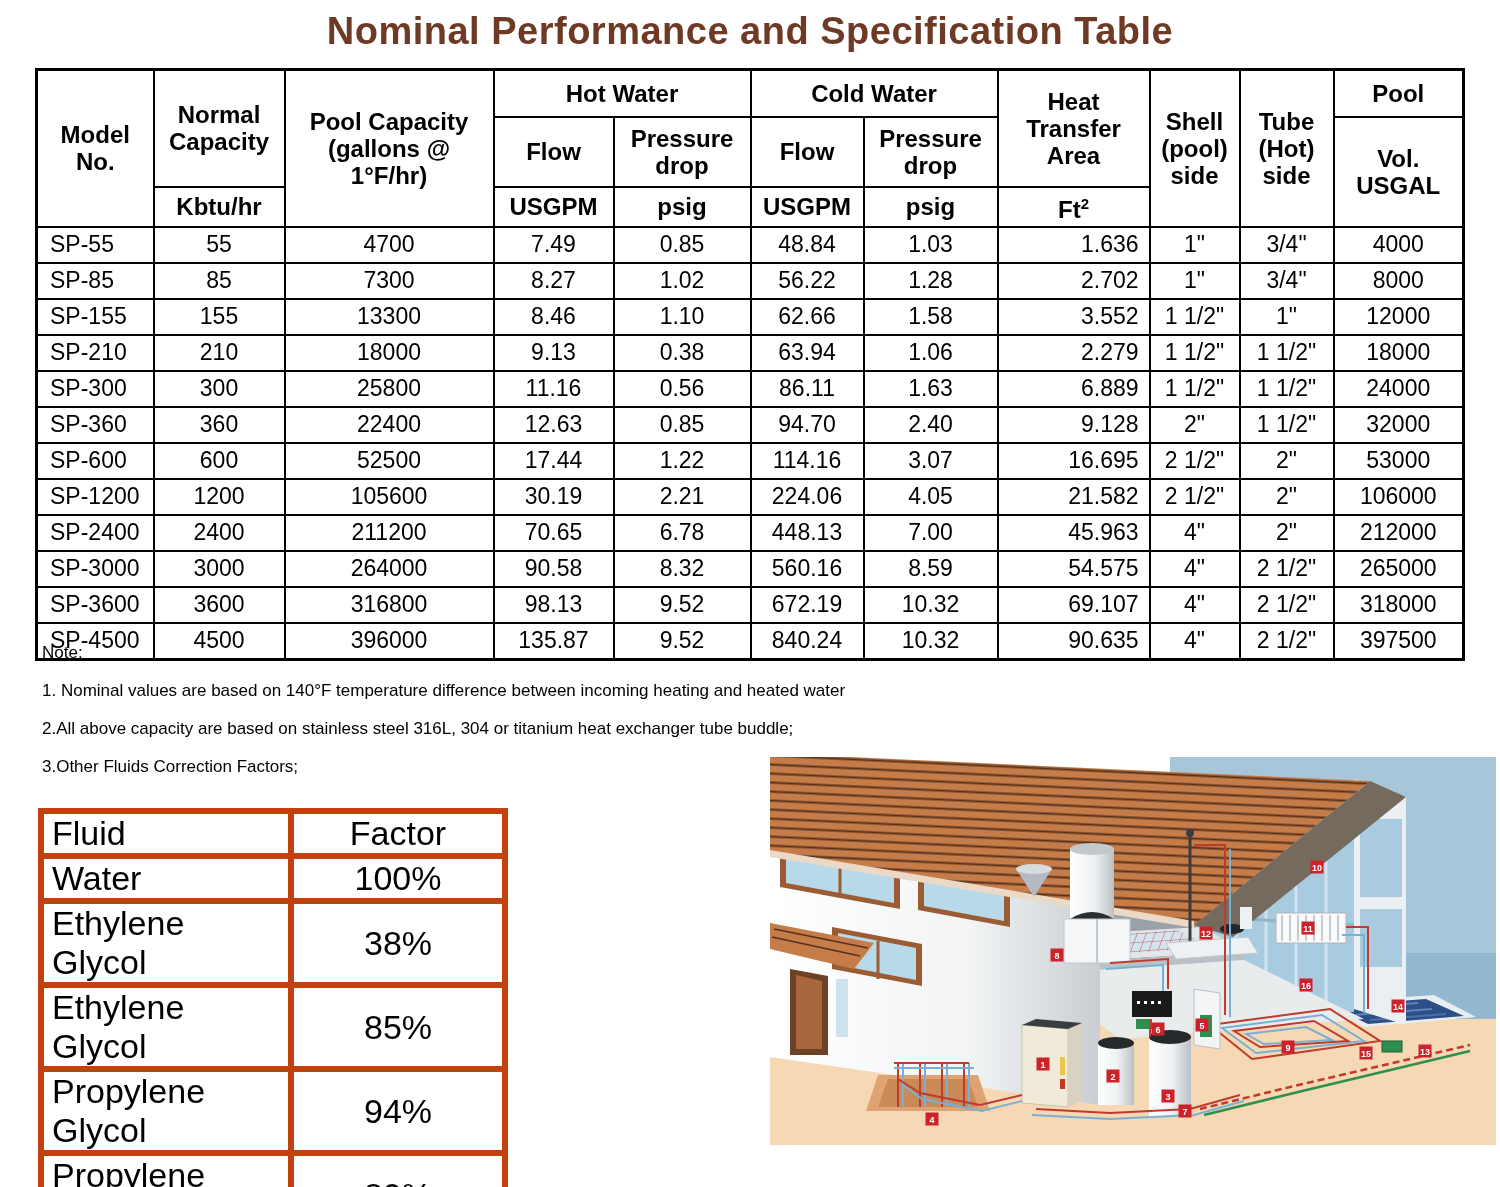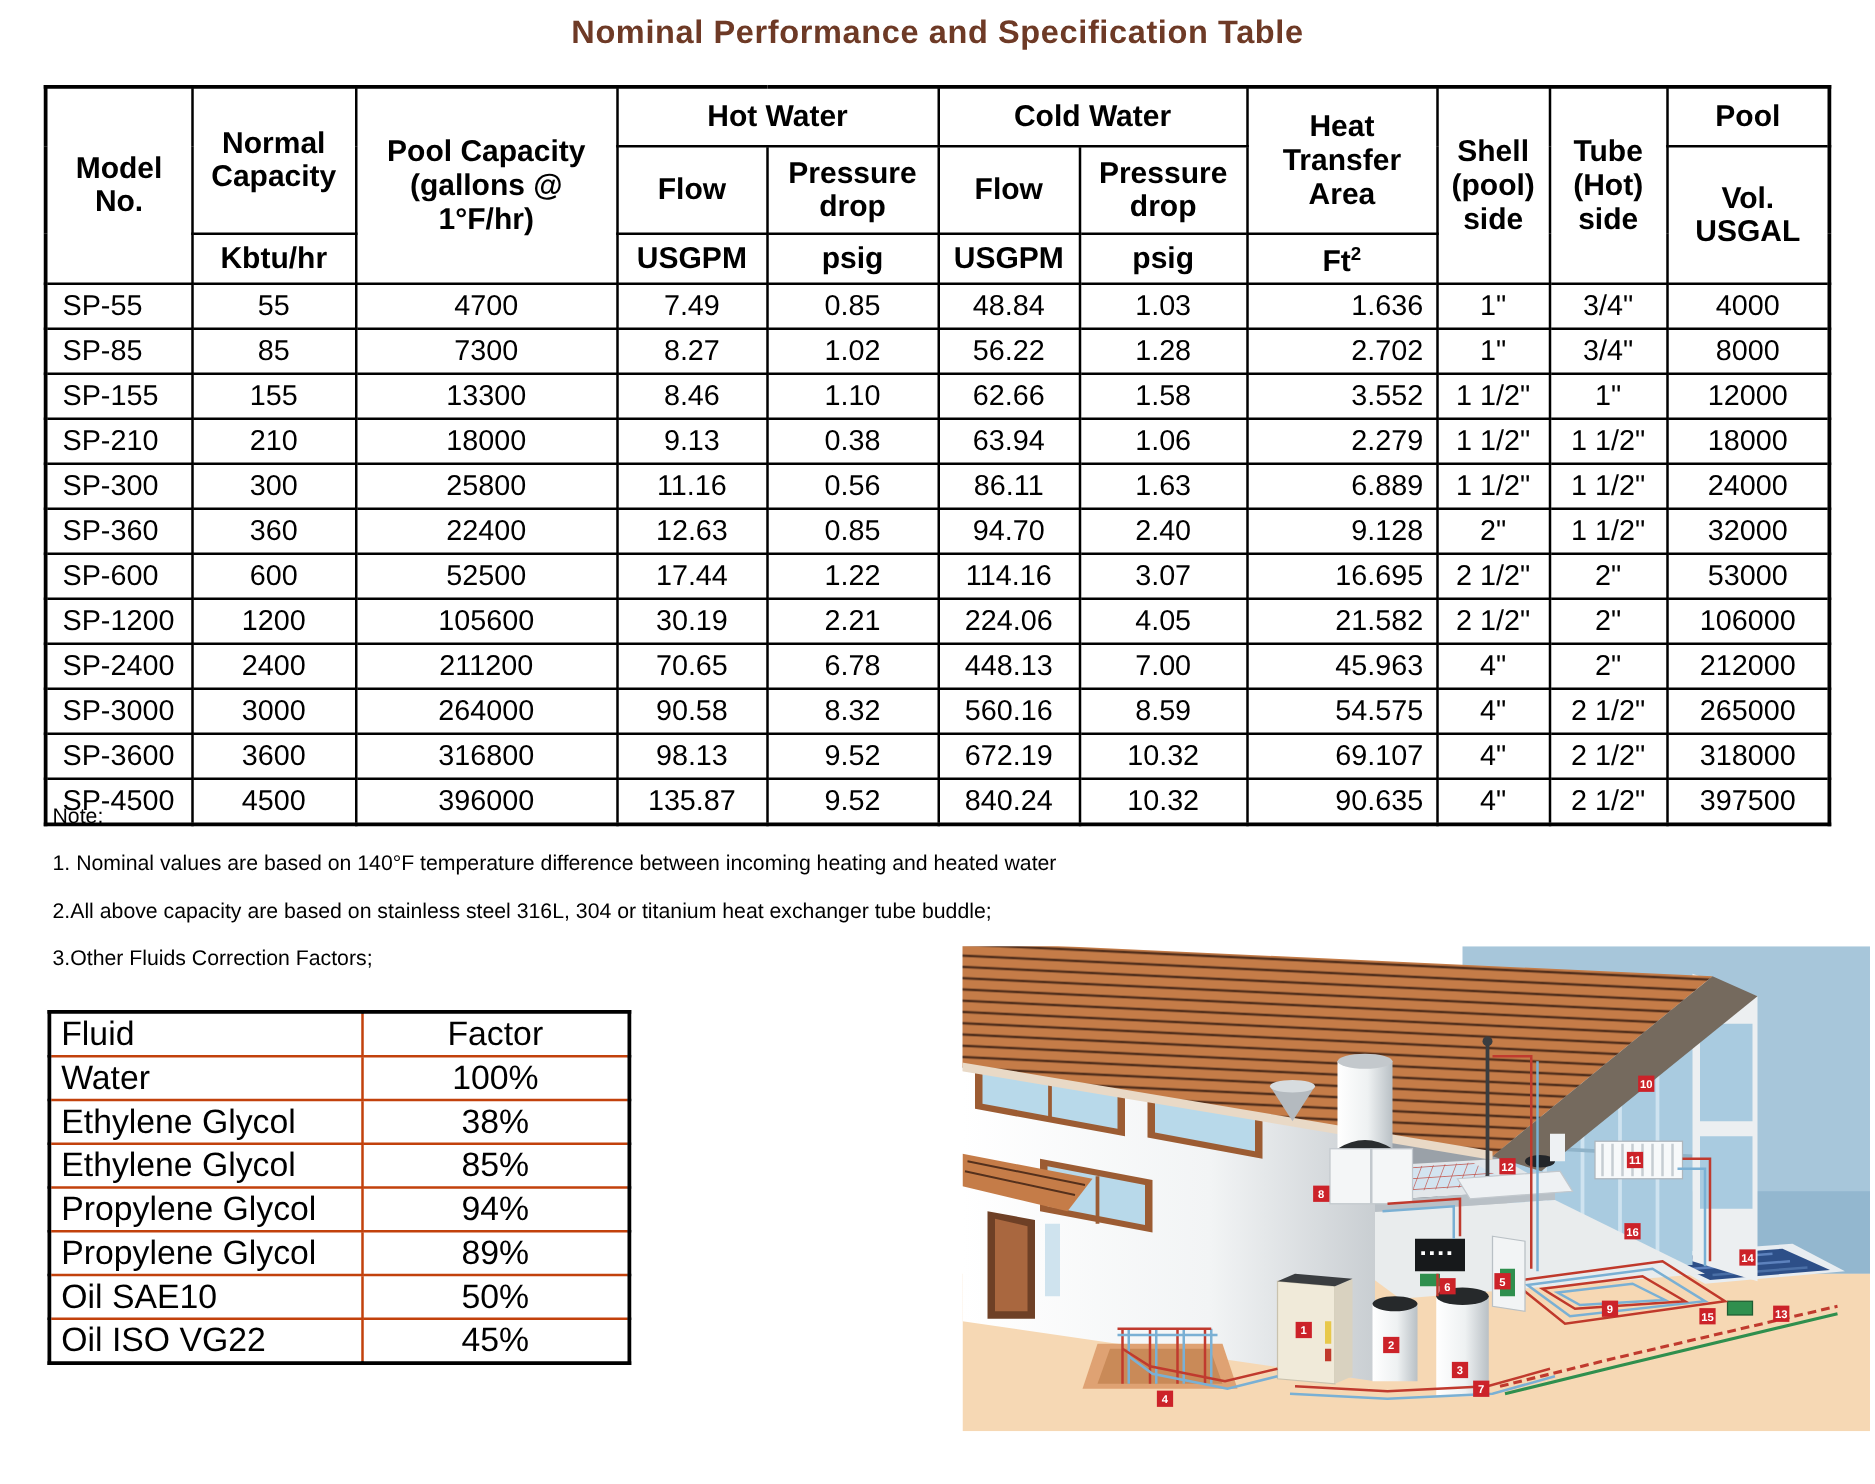--- a/index.html
+++ b/index.html
@@ -2,41 +2,41 @@
 <html><head>
 <meta charset="utf-8">
 <style>
   html,body{margin:0;padding:0;}
   body{
     width:1500px;height:1187px;background:#ffffff;position:relative;
     font-family:"Liberation Sans", sans-serif;color:#000;overflow:hidden;
   }
   .title{
     position:absolute;top:10px;left:0;width:100%;text-align:center;
-    font-size:26px;font-weight:bold;color:#6e3a26;letter-spacing:0.5px;
+    font-size:38px;font-weight:bold;color:#6e3a26;letter-spacing:0.5px;
   }
   
   .spec-wrap{position:absolute;left:35px;top:68px;}
   table{border-collapse:collapse;table-layout:fixed;}
   .spec{width:1427px;border:3px solid #000;}
   .spec th,.spec td{border:2px solid #000;padding:0 6px;overflow:hidden;vertical-align:middle;}
   .spec th{font-weight:bold;font-size:24px;line-height:27px;text-align:center;}
   .spec td{font-size:23px;text-align:center;height:34px;}
   .spec tr.h1{height:47px}
   .spec tr.h2{height:70px}
   .spec tr.h3{height:40px}
   .spec td.model{text-align:left;padding-left:12px;}
   .spec td.rnum{text-align:right;padding-right:10px;border-radius:17px;}
   .spec sup{font-size:15px;}
   
   .notes{position:absolute;left:42px;top:634px;font-size:17px;line-height:38px;}
   
   .fluid-wrap{position:absolute;left:38px;top:808px;}
   .fluid{width:464px;border:3px solid #000;}
-  .fluid td,.fluid th{border:2px solid #c2410c;font-size:27px;font-weight:normal;height:33px;padding:0 8px;vertical-align:middle;}
+  .fluid td,.fluid th{border:6px solid #c2410c;font-size:34px;font-weight:normal;height:33px;padding:0 8px;vertical-align:middle;}
   .fluid .fname{text-align:left;}
   .fluid .fval{text-align:center;}
   
   .illu{position:absolute;left:770px;top:757px;width:726px;height:388px;}
   .illu svg{display:block;}
 </style>
 </head>
 <body>
 
 <div class="title">Nominal Performance and Specification Table</div>

